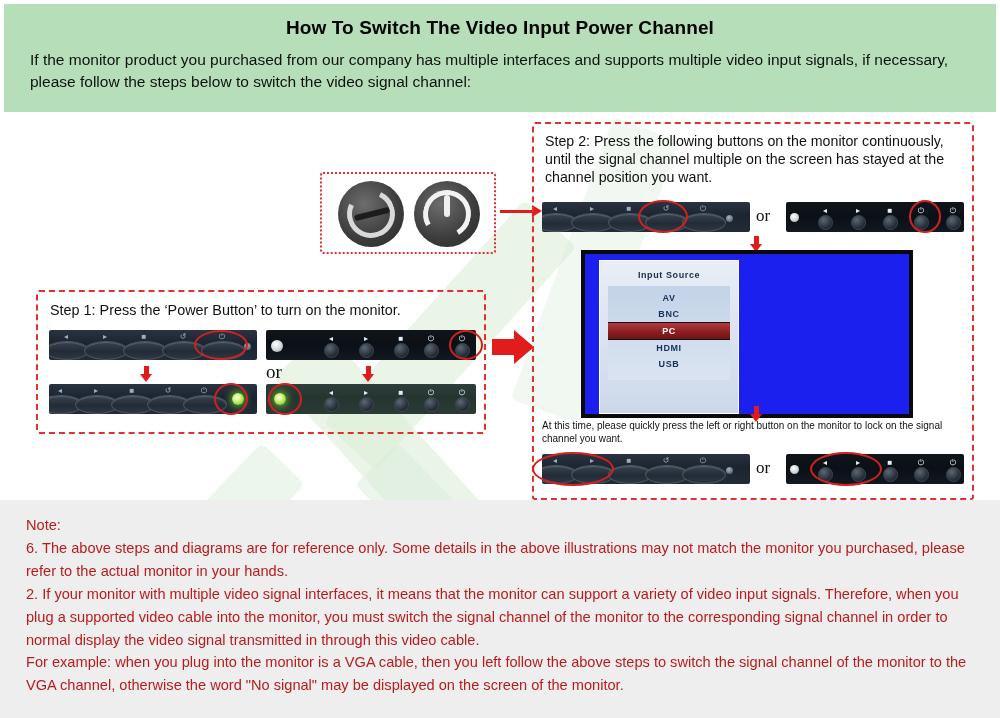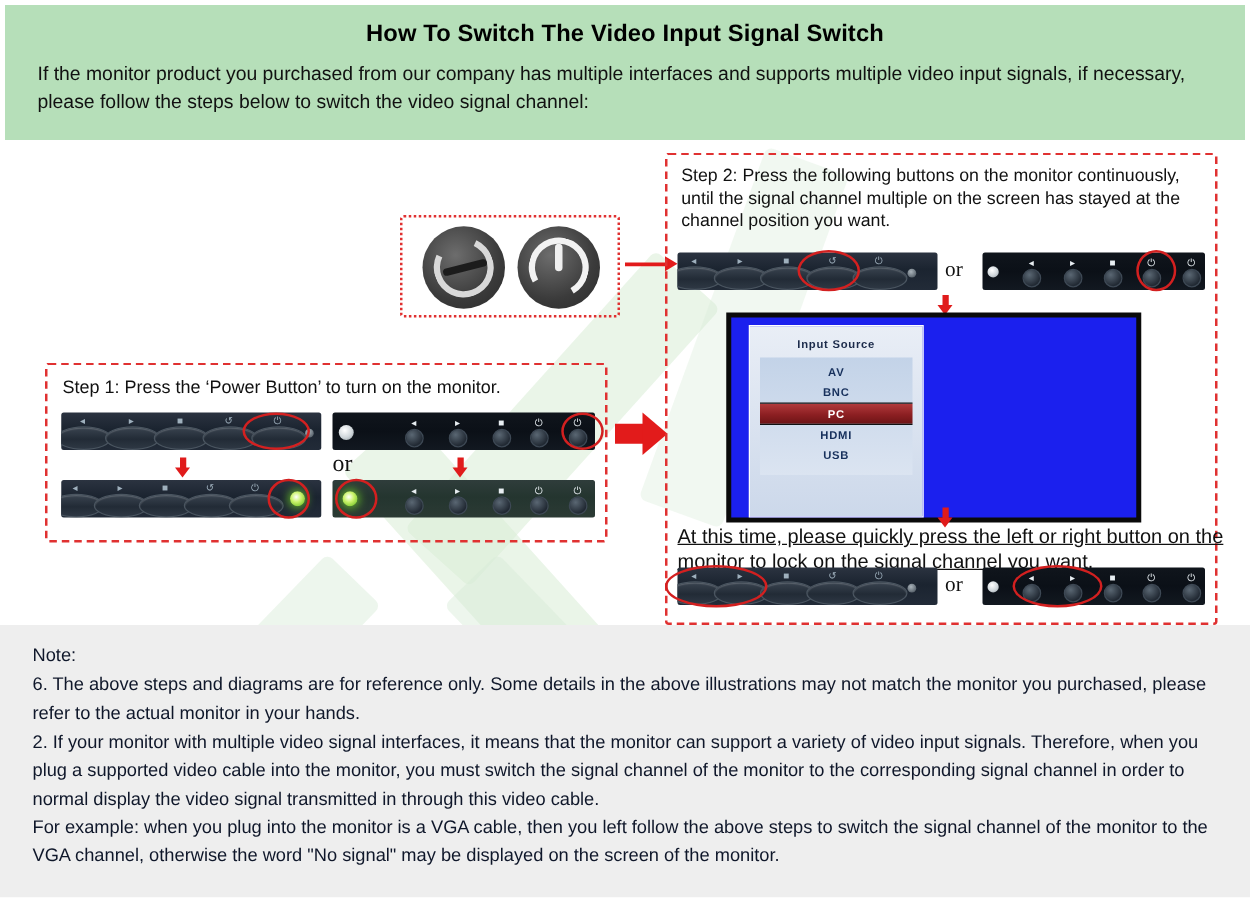--- a/index.html
+++ b/index.html
@@ -44,21 +44,21 @@
   }
   .panel-step1{left:36px;top:178px;width:450px;height:144px;}
   .panel-step2{left:532px;top:10px;width:442px;height:378px;}
   .panel-photos{left:320px;top:60px;width:176px;height:82px;border:2px dotted #e03131;}
 
   .step-text{
     font-size:14.4px;line-height:1.26;color:#111;
   }
   .panel-step1 .step-text{padding:9px 0 0 12px;}
   .panel-step2 .lead{padding:8px 10px 0 11px;font-size:14.2px;line-height:1.28;}
-  .panel-step2 .tail{padding:0 8px 0 8px;font-size:16px;line-height:1.28;text-decoration:underline;}
+  .panel-step2 .tail{padding:0 8px 0 8px;font-size:10px;line-height:1.28;}
 
   
   .bar{
     position:relative;background:linear-gradient(180deg,#2b3340 0%,#1b2430 45%,#222b38 100%);
     border-radius:2px;overflow:hidden;
   }
   .bar.green{background:linear-gradient(180deg,#2f3d3b 0%,#24352f 45%,#2b3a34 100%);}
   .bar.dark2{background:linear-gradient(180deg,#10151c 0%,#0b1017 50%,#121820 100%);}
 
   
@@ -147,36 +147,36 @@
   .osd .mi.sel{
     background:linear-gradient(180deg,#b13a3c 0%,#8c1f22 55%,#6d1416 100%);
     color:#ffffff;border-top:1px solid #111;border-bottom:1px solid #111;
   }
 
   
   .note{
     position:absolute;left:0;top:500px;width:1000px;height:218px;
     background:#eeeeee;z-index:2;box-sizing:border-box;
   }
-  .note-inner{padding:14px 26px 0 26px;font-size:14.6px;line-height:1.57;color:#0f172a;}
+  .note-inner{padding:14px 26px 0 26px;font-size:14.6px;line-height:1.57;color:#b91c1c;}
   .note-inner p{margin:0;}
 </style>
 </head>
 <body>
 
 <div class="watermark">
   <div class="wm-shape wm1"></div>
   <div class="wm-shape wm2"></div>
   <div class="wm-shape wm3"></div>
   <div class="wm-shape wm4"></div>
   <div class="wm-shape wm5"></div>
 </div>
 
 <div class="header">
-  <div class="header-title">How To Switch The Video Input Signal Switch</div>
+  <div class="header-title">How To Switch The Video Input Power Channel</div>
   <div class="header-body">If the monitor product you purchased from our company has multiple interfaces and supports multiple video input signals, if necessary, please follow the steps below to switch the video signal channel:</div>
 </div>
 
 <div class="stage">
 
   <div class="panel panel-photos">
     <div class="pwrphoto a" style="left:16px;top:7px;">
       <div class="ring"></div>
         <div class="bar2"></div>
     </div>

